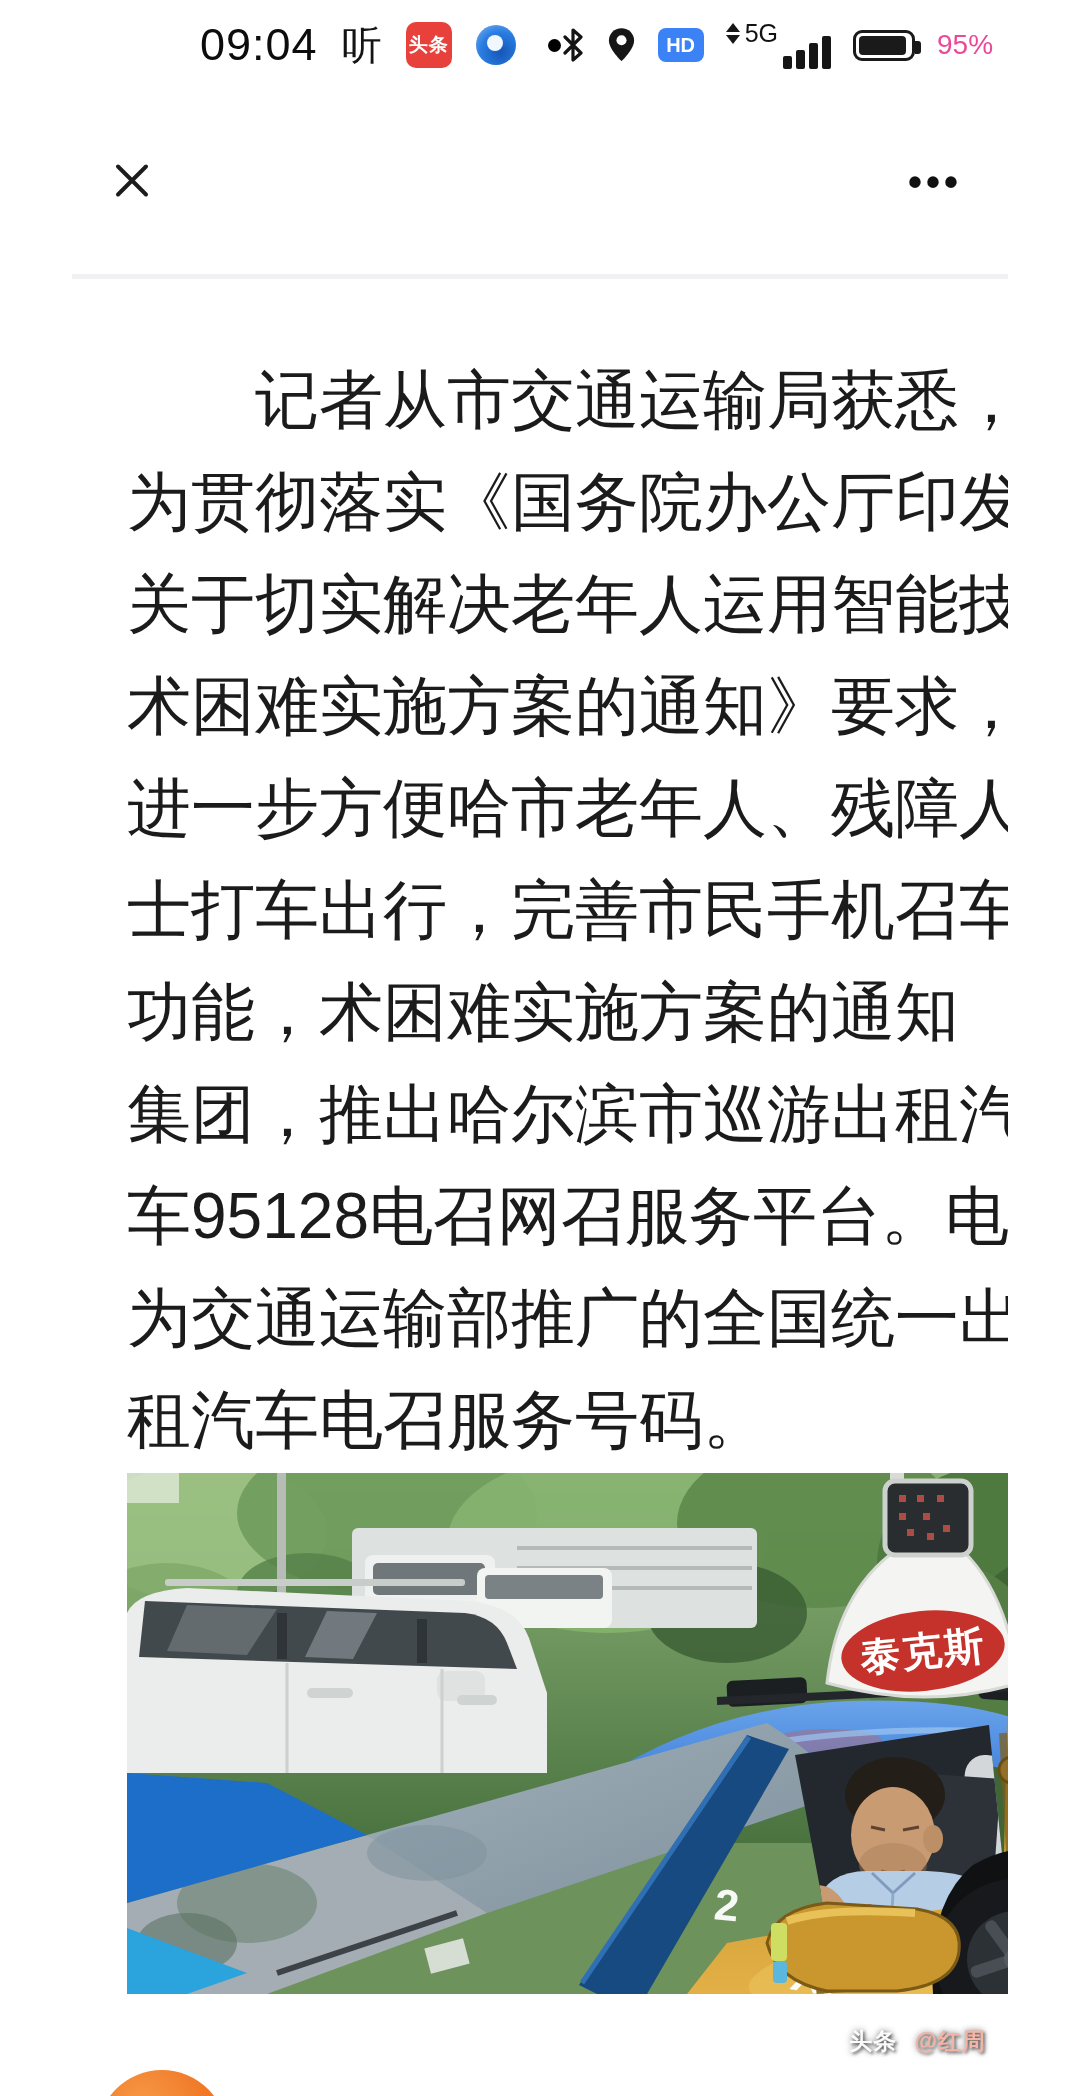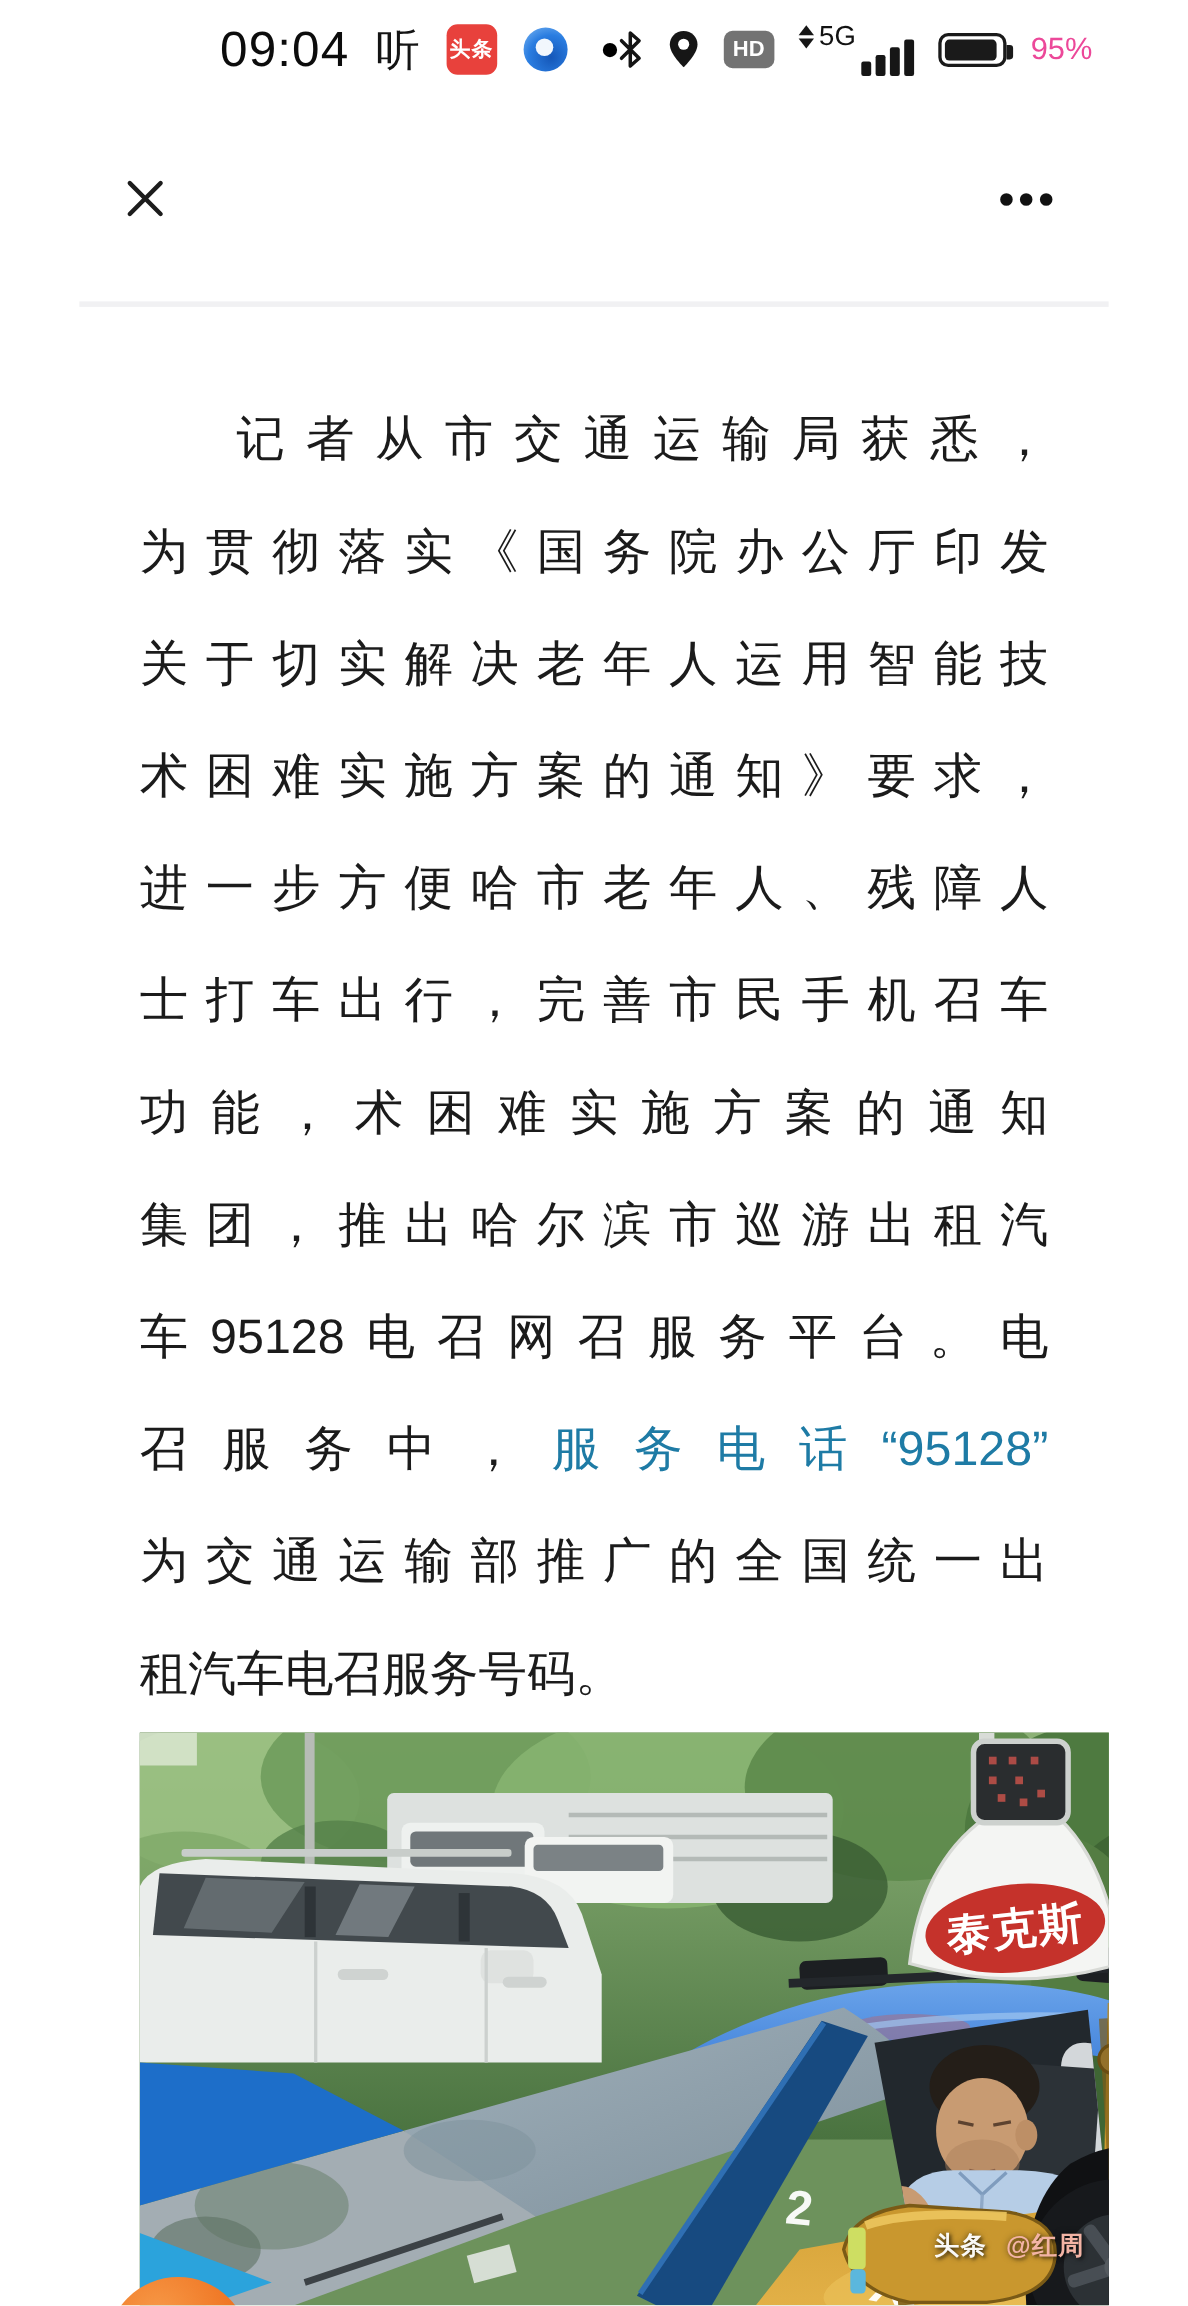--- a/index.html
+++ b/index.html
@@ -9,21 +9,21 @@
   
   .status-bar{position:absolute;top:0;left:0;width:100%;height:90px;display:flex;align-items:center;justify-content:space-between;padding:0 84px 0 128px;}
   .sb-left{display:flex;align-items:center;gap:24px;}
   .sb-right{display:flex;align-items:center;gap:22px;}
   .sb-time{font-size:45px;font-weight:500;color:#0c0c0c;letter-spacing:1px;}
   .sb-listen{font-size:40px;font-weight:500;color:#141414;}
   .sb-badge{width:46px;height:46px;background:#e8413c;border-radius:10px;color:#fff;font-size:19px;font-weight:700;display:flex;align-items:center;justify-content:center;letter-spacing:1px;}
   .sb-donut{position:relative;width:40px;height:40px;border-radius:50%;background:radial-gradient(circle at 62% 68%,#1557b8 0%,#2a7de1 55%,#7fb9f3 100%);}
   .donut-hole{position:absolute;left:11px;top:10px;width:16px;height:16px;border-radius:50%;background:#f2f7fd;}
   .sb-dot{width:13px;height:13px;border-radius:50%;background:#000;margin-left:8px;}
-  .sb-hd{min-width:46px;height:34px;background:#737373;border-radius:8px;color:#fff;font-size:20px;font-weight:700;display:flex;align-items:center;justify-content:center;}
+  .sb-hd{min-width:46px;height:34px;background:#3b82f6;border-radius:8px;color:#fff;font-size:20px;font-weight:700;display:flex;align-items:center;justify-content:center;}
   .net{display:flex;align-items:flex-end;gap:5px;height:48px;}
   .arrows{display:flex;flex-direction:column;gap:3px;align-self:flex-start;margin-top:2px;}
   .arr-up{width:0;height:0;border-left:7px solid transparent;border-right:7px solid transparent;border-bottom:9px solid #161616;}
   .arr-dn{width:0;height:0;border-left:7px solid transparent;border-right:7px solid transparent;border-top:9px solid #161616;}
   .net-label{font-size:25px;font-weight:400;color:#121212;align-self:flex-start;line-height:1;}
   .bars{display:flex;align-items:flex-end;gap:4px;}
   .bars i{display:block;width:9px;background:#161616;border-radius:2px;}
   .bars .b1{height:13px;}.bars .b2{height:19px;}.bars .b3{height:26px;}.bars .b4{height:33px;}
   .battery{position:relative;width:62px;height:31px;border:3px solid #1a1a1a;border-radius:9px;}
   .battery-fill{position:absolute;left:3px;top:3px;bottom:3px;width:47px;background:#1a1a1a;border-radius:4px;}
@@ -35,21 +35,21 @@
   .header{position:absolute;top:90px;left:0;width:100%;height:184px;display:flex;align-items:center;justify-content:center;}
   .close-btn{position:absolute;left:32px;top:50%;transform:translateY(-50%);background:none;border:none;padding:6px;cursor:pointer;}
   .title-wrap{display:flex;align-items:center;gap:10px;}
   .title-text{font-size:54px;font-weight:700;color:#101010;letter-spacing:2px;}
   .chev{font-size:60px;font-weight:400;color:#2a2a2a;transform:translateY(-4px);}
   .more-btn{position:absolute;right:40px;top:50%;transform:translateY(-50%);background:none;border:none;font-size:40px;font-weight:700;color:#111;letter-spacing:4px;cursor:pointer;}
   .divider{position:absolute;top:274px;left:0;width:100%;height:5px;background:#f1f1f3;}
 
   
   .article{position:absolute;top:279px;left:0;width:100%;padding:70px 55px 0 55px;}
-  .para-line{font-size:44px;line-height:102px;color:#1b1b1b;font-weight:500;text-align:justify;text-align-last:justify;white-space:nowrap;}
+  .para-line{font-size:64px;line-height:102px;color:#1b1b1b;font-weight:500;text-align:justify;text-align-last:justify;white-space:nowrap;}
   .para-line.indent{text-indent:2em;}
   .para-line.last{text-align-last:left;}
   .para-line .link{color:#1e7ba5;}
 
   
   .photo{margin:2px 0 0 0;width:958px;height:521px;overflow:hidden;background:#6d925c;}
   .photo svg{display:block;}
 
   
   .watermark{position:absolute;top:2026px;right:22px;font-size:23px;font-weight:700;letter-spacing:1px;
@@ -122,21 +122,20 @@
     <div>
         <div class="para-line indent">记者从市交通运输局获悉，</div>
         <div class="para-line">为贯彻落实《国务院办公厅印发</div>
         <div class="para-line">关于切实解决老年人运用智能技</div>
         <div class="para-line">术困难实施方案的通知》要求，</div>
         <div class="para-line">进一步方便哈市老年人、残障人</div>
         <div class="para-line">士打车出行，完善市民手机召车</div>
         <div class="para-line">功能，术困难实施方案的通知</div>
         <div class="para-line">集团，推出哈尔滨市巡游出租汽</div>
         <div class="para-line">车95128电召网召服务平台。电</div>
-        <div class="para-line"><span>召服务中，</span><span class="link">服务电话“95128”</span></div>
         <div class="para-line">为交通运输部推广的全国统一出</div>
         <div class="para-line last">租汽车电召服务号码。</div>
       </div>
 
     <figure class="photo">
       <svg width="958" height="521" viewBox="0 0 958 521">
         <defs>
           <linearGradient id="gTree" x1="0" y1="0" x2="0" y2="1">
               <stop offset="0" stop-color="#8db277"></stop>
               <stop offset="1" stop-color="#4a7340"></stop>

